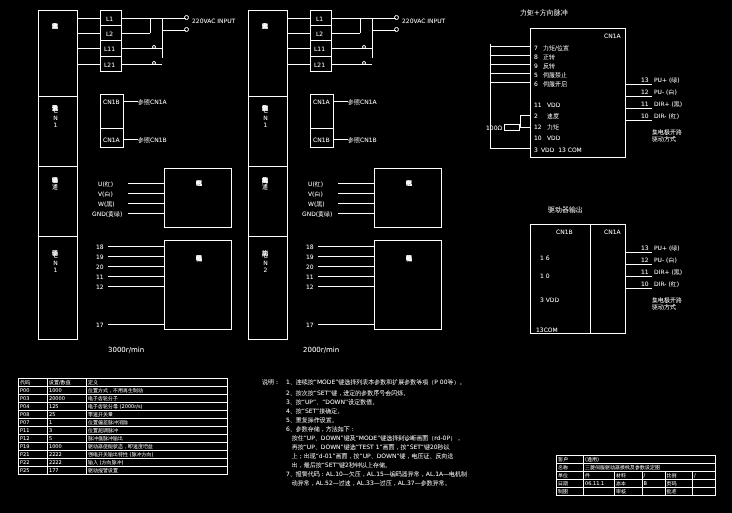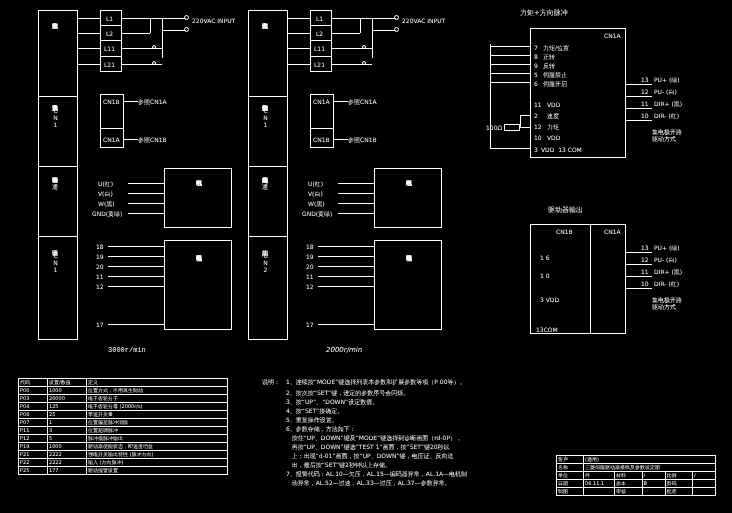--- a/index.html
+++ b/index.html
@@ -88,21 +88,21 @@
 <div class="t" style="left:96px;top:273px;">11</div>
 <div class="t" style="left:96px;top:283px;">12</div>
 <div class="t" style="left:96px;top:321px;">17</div>
 <div class="ln h" style="left:108px;top:246px;width:56px;"></div>
 <div class="ln h" style="left:108px;top:256px;width:56px;"></div>
 <div class="ln h" style="left:108px;top:266px;width:56px;"></div>
 <div class="ln h" style="left:108px;top:276px;width:56px;"></div>
 <div class="ln h" style="left:108px;top:286px;width:56px;"></div>
 <div class="ln h" style="left:108px;top:324px;width:56px;"></div>
 
-<div class="cap" style="left:108px;top:346px;font-family:Liberation Mono, monospace;">3000r/min</div>
+<div class="cap" style="left:108px;top:346px;">3000r/min</div>
 
 <div class="box" style="left:248px;top:10px;width:40px;height:330px;"></div>
 <div class="ln h" style="left:248px;top:96px;width:40px;"></div>
 <div class="ln h" style="left:248px;top:166px;width:40px;"></div>
 <div class="ln h" style="left:248px;top:236px;width:40px;"></div>
 
 <div class="tv" style="left:262px;top:18px;">工作电源输入</div>
 <div class="tv" style="left:262px;top:100px;">控制信号输入 CN1</div>
 <div class="tv" style="left:262px;top:172px;">高功能信号输出 通</div>
 <div class="tv" style="left:262px;top:245px;">高功能 CN2</div>
@@ -164,21 +164,21 @@
 <div class="t" style="left:306px;top:273px;">11</div>
 <div class="t" style="left:306px;top:283px;">12</div>
 <div class="t" style="left:306px;top:321px;">17</div>
 <div class="ln h" style="left:318px;top:246px;width:56px;"></div>
 <div class="ln h" style="left:318px;top:256px;width:56px;"></div>
 <div class="ln h" style="left:318px;top:266px;width:56px;"></div>
 <div class="ln h" style="left:318px;top:276px;width:56px;"></div>
 <div class="ln h" style="left:318px;top:286px;width:56px;"></div>
 <div class="ln h" style="left:318px;top:324px;width:56px;"></div>
 
-<div class="cap" style="left:326px;top:346px;font-style:italic;">2000r/min</div>
+<div class="cap" style="left:303px;top:346px;">2000r/min</div>
 
 <div class="cap" style="left:520px;top:8px;">力矩+方向脉冲</div>
 <div class="box" style="left:530px;top:28px;width:96px;height:130px;"></div>
 <div class="t" style="left:604px;top:32px;">CN1A</div>
 
 <div class="t" style="left:534px;top:44px;">7</div>
 <div class="t" style="left:543px;top:44px;">力矩/位置</div>
 <div class="t" style="left:534px;top:53px;">8</div>
 <div class="t" style="left:543px;top:53px;">正转</div>
 <div class="t" style="left:534px;top:62px;">9</div>

